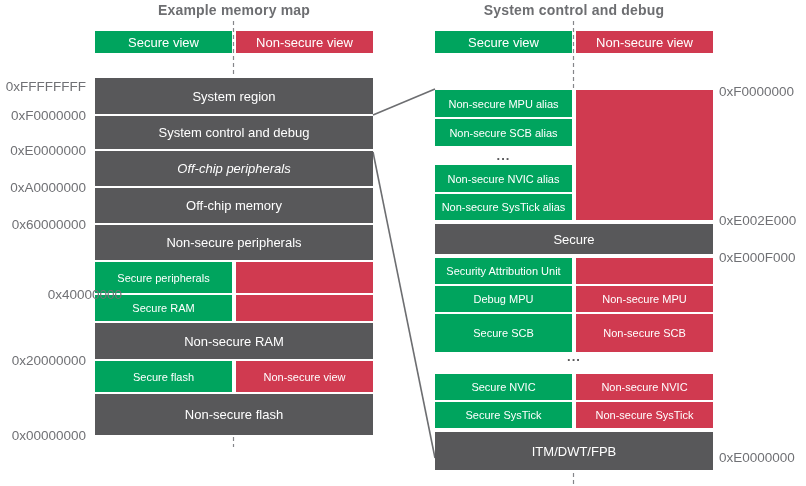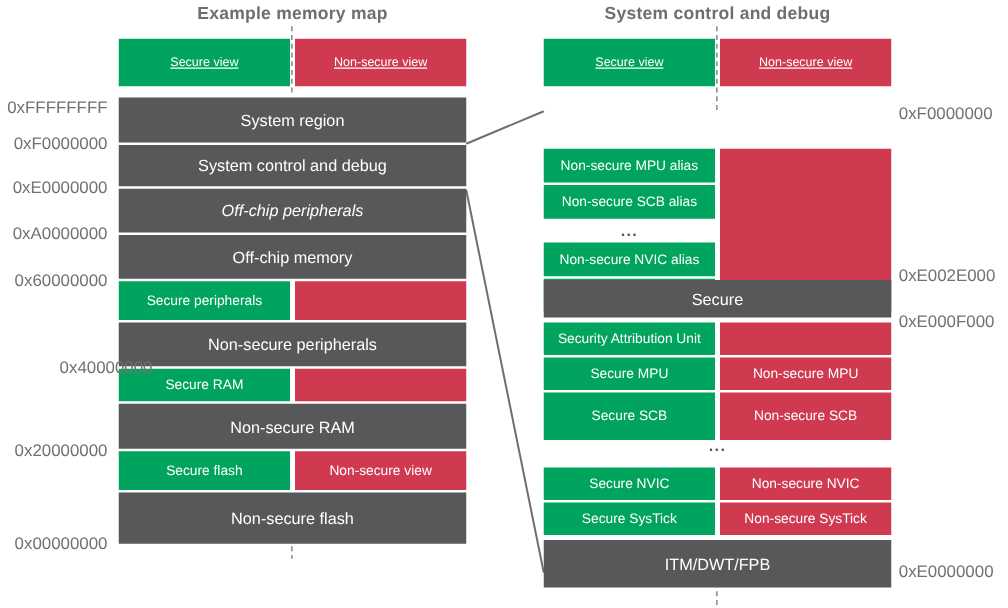--- a/index.html
+++ b/index.html
@@ -12,22 +12,22 @@
     font-family:"Liberation Sans", sans-serif;overflow:hidden;
   }
   .title{
     position:absolute;top:2px;width:278px;text-align:center;
     font-size:14px;color:var(--line);letter-spacing:.2px;font-weight:bold;
   }
   .legend{
     position:absolute;top:31px;width:278px;height:30px;display:flex;
   }
   .legend .half{
-    width:137px;height:38px;display:flex;align-items:center;justify-content:center;
-    color:var(--rowtext);font-size:10px;text-decoration:underline;
+    width:137px;height:22px;display:flex;align-items:center;justify-content:center;
+    color:var(--rowtext);font-size:13px;
   }
   .legend .gap{width:4px;}
   .half.green{background:var(--green);}
   .half.red{background:var(--red);}
   .rows{position:absolute;width:278px;}
   .row{width:278px;display:flex;}
   .row + .row{margin-top:2px;}
   .row-dark{
     background:var(--dark);color:var(--rowtext);
     align-items:center;justify-content:center;font-size:13px;white-space:nowrap;
@@ -46,21 +46,21 @@
   .ellipsis-row{
     width:278px;display:flex;align-items:flex-start;justify-content:center;
     color:var(--dark);font-size:13px;font-weight:bold;letter-spacing:1px;line-height:10px;
   }
   .addr{
     position:absolute;font-size:13.5px;color:var(--label);
     white-space:nowrap;transform:translateY(-50%);
   }
   .addr.left-side{left:0;width:86px;text-align:right;}
   .addr.right-side{left:719px;text-align:left;}
-  .alias-wrap{position:absolute;left:435px;top:90px;width:278px;height:130px;margin-top:29px;}
+  .alias-wrap{position:absolute;left:435px;top:90px;width:278px;height:130px;}
   .alias-green{position:absolute;left:0;top:0;width:137px;}
   .alias-green .arow{
     width:137px;display:flex;align-items:center;justify-content:center;
     color:var(--rowtext);font-size:11px;background:var(--green);white-space:nowrap;
   }
   .alias-red{position:absolute;left:141px;top:0;width:137px;height:130px;background:var(--red);}
   svg.overlay{position:absolute;left:0;top:0;pointer-events:none;}
   .solidline{stroke:var(--line);stroke-width:1.6;}
   .dashline{stroke:#85868a;stroke-width:1.2;stroke-dasharray:4 3;}
 </style>
@@ -90,26 +90,26 @@
     <div class="half green">Secure view</div>
     <div class="gap"></div>
     <div class="half red">Non-secure view</div>
   </div>
 
   <div id="left-rows" class="rows" style="left:95px;top:78px">
       <div class="row row-dark" style="height: 36px;">System region</div>
       <div class="row row-dark" style="height: 33px;">System control and debug</div>
       <div class="row row-dark" style="height: 35px; font-style: italic;">Off-chip peripherals</div>
       <div class="row row-dark" style="height: 35px;">Off-chip memory</div>
+      <div class="row row-dark" style="height: 35px;">Non-secure peripherals</div>
       <div class="row" style="height: 31px;">
         <div class="cell green">Secure peripherals</div>
         <div class="cellgap"></div>
         <div class="cell red"></div>
       </div>
-      <div class="row row-dark" style="height: 35px;">Non-secure peripherals</div>
       <div class="row" style="height: 26px;">
         <div class="cell green">Secure RAM</div>
         <div class="cellgap"></div>
         <div class="cell red"></div>
       </div>
       <div class="row row-dark" style="height: 36px;">Non-secure RAM</div>
       <div class="row" style="height: 31px;">
         <div class="cell green">Secure flash</div>
         <div class="cellgap"></div>
         <div class="cell red">Non-secure view</div>
@@ -139,21 +139,21 @@
   </div>
 
   <div id="right-rows" class="rows" style="left:435px;top:220px">
       <div class="row row-dark" style="height: 30px; margin-top: 4px;">Secure</div>
       <div class="row" style="height: 26px; margin-top: 4px;">
         <div class="cell green">Security Attribution Unit</div>
         <div class="cellgap"></div>
         <div class="cell red"></div>
       </div>
       <div class="row" style="height: 26px; margin-top: 2px;">
-        <div class="cell green">Secure MPU</div>
+        <div class="cell green">Debug MPU</div>
         <div class="cellgap"></div>
         <div class="cell red">Non-secure MPU</div>
       </div>
       <div class="row" style="height: 38px; margin-top: 2px;">
         <div class="cell green">Secure SCB</div>
         <div class="cellgap"></div>
         <div class="cell red">Non-secure SCB</div>
       </div>
       <div class="row ellipsis-row" style="height: 22px; margin-top: 0px;">...</div>
       <div class="row" style="height: 26px; margin-top: 0px;">

